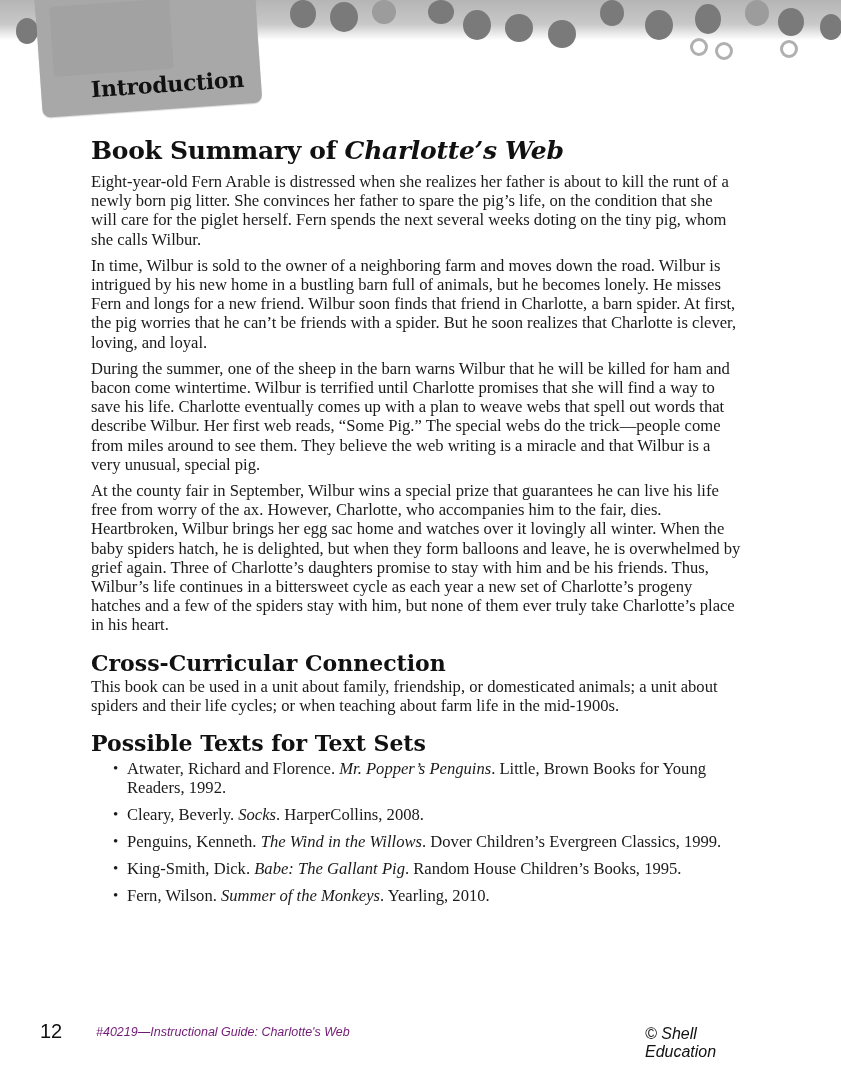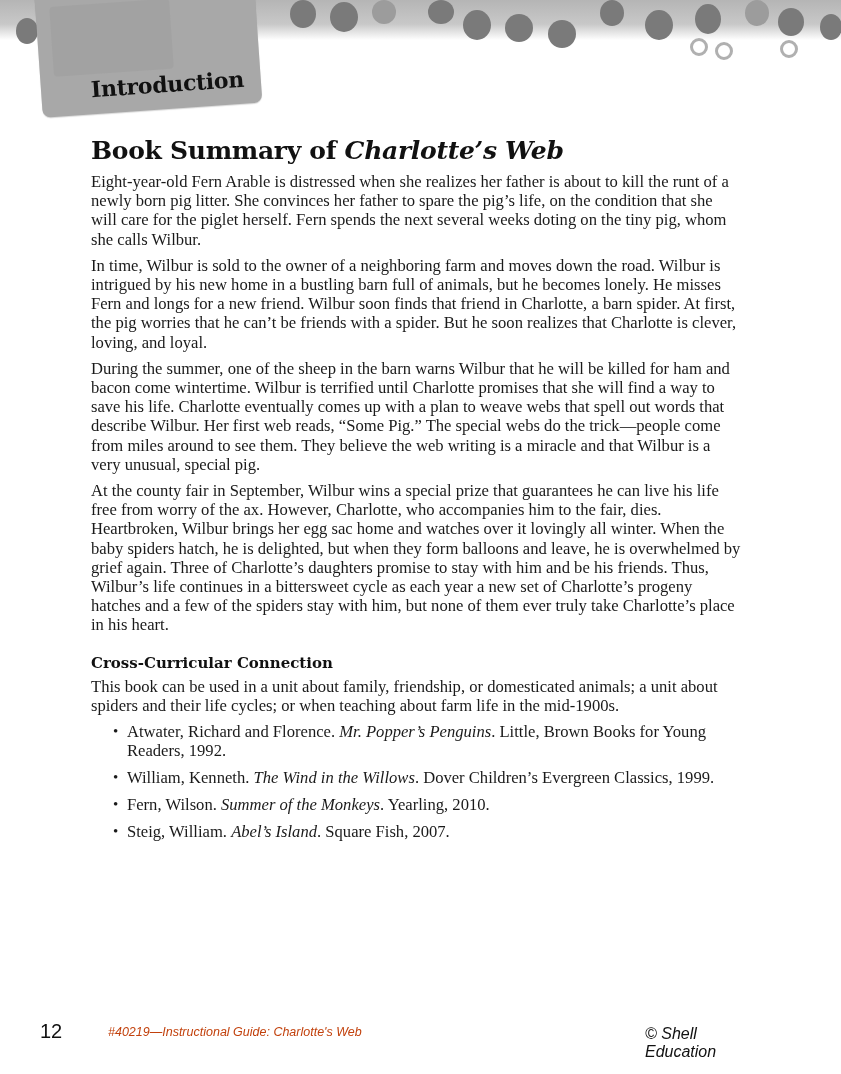--- a/index.html
+++ b/index.html
@@ -29,30 +29,30 @@
   }
   .content { position: absolute; left: 91px; top: 134px; width: 650px; }
   h1.page-title {
     margin: 0 0 4px 0; font-family: "DejaVu Serif", serif; font-weight: bold;
     font-size: 25px; color: #111; letter-spacing: -0.3px; line-height: 34px;
   }
   h1.page-title em { font-style: italic; }
   p.para { margin: 0 0 7px 0; font-size: 16.6px; line-height: 19.2px; color: #1a1a1a; }
   h2.section-title {
     margin: 16px 0 2px 0; font-family: "DejaVu Serif", serif; font-weight: bold;
-    font-size: 15px; line-height: 24px; color: #111;
+    font-size: 22px; line-height: 24px; color: #111;
   }
   ul.texts { list-style: none; margin: 4px 0 0 0; padding: 0 0 0 22px; }
   ul.texts li { position: relative; padding-left: 14px; margin: 0 0 8px 0;
     font-size: 16.6px; line-height: 19px; }
   ul.texts li::before { content: "\2022"; position: absolute; left: 0; top: 0; font-size: 15px; }
   ul.texts li em { }
   .footer { position: absolute; left: 0; top: 1020px; width: 701px; height: 24px; }
   .page-num { position: absolute; left: 40px; top: 0; font-family: "Liberation Sans", sans-serif; font-size: 20px; color: #111; }
-  .guide-title { position: absolute; left: 108px; top: 5px; font-family: "Liberation Sans", sans-serif; font-style: italic; font-size: 12.5px; color: #c2410c; }
+  .guide-title { position: absolute; left: 96px; top: 5px; font-family: "Liberation Sans", sans-serif; font-style: italic; font-size: 12.5px; color: #701a75; }
   .publisher { position: absolute; left: 645px; top: 5px; font-family: "Liberation Sans", sans-serif; font-style: italic; font-size: 16px; color: #111; }
 </style>
 </head>
 <body>
 
 <div class="banner">
   <div class="band"></div>
   <div class="dot" style="left:16px;top:18px;width:22px;height:26px;"></div>
   <div class="dot" style="left:290px;top:0px;width:26px;height:28px;"></div>
   <div class="dot" style="left:330px;top:2px;width:28px;height:30px;"></div>
@@ -81,25 +81,27 @@
   <h1 class="page-title"><span>Book Summary of </span><em>Charlotte’s Web</em></h1>
 
   <p class="para">Eight-year-old Fern Arable is distressed when she realizes her father is about to kill the runt of a newly born pig litter.  She convinces her father to spare the pig’s life, on the condition that she will care for the piglet herself.  Fern spends the next several weeks doting on the tiny pig, whom she calls Wilbur.</p>
   <p class="para">In time, Wilbur is sold to the owner of a neighboring farm and moves down the road. Wilbur is intrigued by his new home in a bustling barn full of animals, but he becomes lonely.  He misses Fern and longs for a new friend.  Wilbur soon finds that friend in Charlotte, a barn spider.  At first, the pig worries that he can’t be friends with a spider. But he soon realizes that Charlotte is clever, loving, and loyal.</p>
   <p class="para">During the summer, one of the sheep in the barn warns Wilbur that he will be killed for ham and bacon come wintertime.  Wilbur is terrified until Charlotte promises that she will find a way to save his life.  Charlotte eventually comes up with a plan to weave webs that spell out words that describe Wilbur.  Her first web reads, “Some Pig.”  The special webs do the trick—people come from miles around to see them.  They believe the web writing is a miracle and that Wilbur is a very unusual, special pig.</p>
   <p class="para">At the county fair in September, Wilbur wins a special prize that guarantees he can live his life free from worry of the ax.  However, Charlotte, who accompanies him to the fair, dies.  Heartbroken, Wilbur brings her egg sac home and watches over it lovingly all winter.  When the baby spiders hatch, he is delighted, but when they form balloons and leave, he is overwhelmed by grief again.  Three of Charlotte’s daughters promise to stay with him and be his friends.  Thus, Wilbur’s life continues in a bittersweet cycle as each year a new set of Charlotte’s progeny hatches and a few of the spiders stay with him, but none of them ever truly take Charlotte’s place in his heart.</p>
 
   <h2 class="section-title">Cross-Curricular Connection</h2>
   <p class="para">This book can be used in a unit about family, friendship, or domesticated animals; a unit about spiders and their life cycles; or when teaching about farm life in the mid-1900s.</p>
 
+  <h2 class="section-title">Possible Texts for Text Sets</h2>
   <ul class="texts">
     <li><span>Atwater, Richard and Florence. </span><em>Mr. Popper’s Penguins</em><span>. Little, Brown Books for Young Readers, 1992.</span></li>
-    <li><span>William, Kenneth. </span><em>The Wind in the Willows</em><span>. Dover Children’s Evergreen Classics, 1999.</span></li>
+    <li><span>Cleary, Beverly. </span><em>Socks</em><span>. HarperCollins, 2008.</span></li>
+    <li><span>Penguins, Kenneth. </span><em>The Wind in the Willows</em><span>. Dover Children’s Evergreen Classics, 1999.</span></li>
+    <li><span>King-Smith, Dick. </span><em>Babe: The Gallant Pig</em><span>. Random House Children’s Books, 1995.</span></li>
     <li><span>Fern, Wilson. </span><em>Summer of the Monkeys</em><span>. Yearling, 2010.</span></li>
-    <li><span>Steig, William. </span><em>Abel’s Island</em><span>. Square Fish, 2007.</span></li>
   </ul>
 </div>
 
 <div class="footer">
   <span class="page-num">12</span>
   <span class="guide-title">#40219—Instructional Guide: Charlotte's Web</span>
   <span class="publisher">© Shell Education</span>
 </div>
 
 </body></html>

